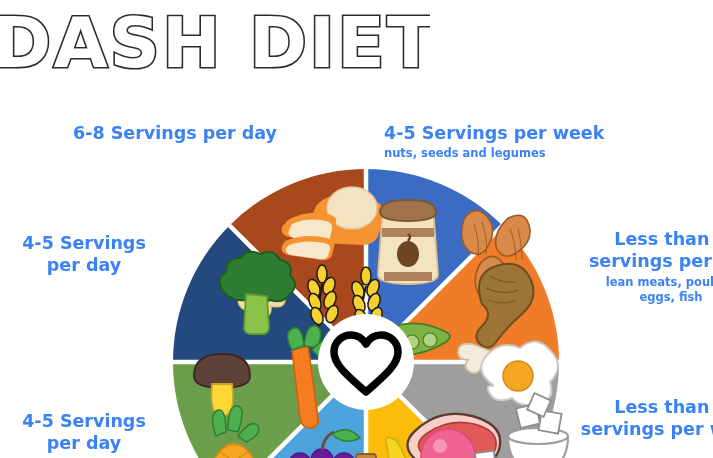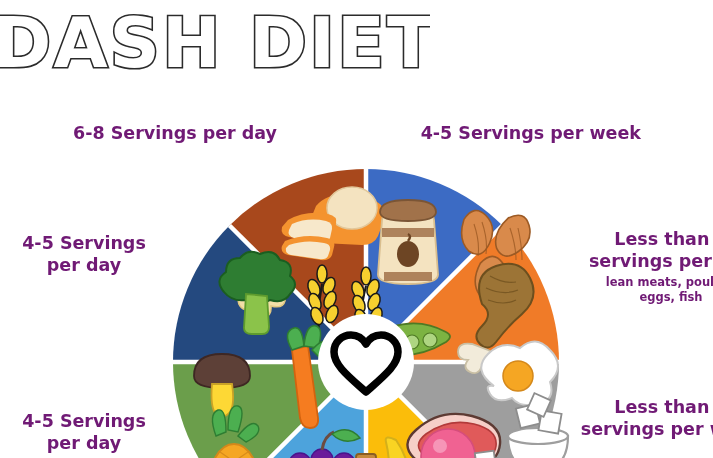--- a/index.html
+++ b/index.html
@@ -44,21 +44,21 @@
     left: 172px;
     top: 168px;
     width: 388px;
     height: 388px;
   }
   #wheel-svg { display: block; overflow: visible; }
 
   
   .label {
     position: absolute;
-    color: #701a75;
+    color: #3b82f6;
   }
   .label .hdr {
     font-family: "DejaVu Sans", sans-serif;
     font-size: 17.5px;
     font-weight: bold;
     line-height: 1.28;
     white-space: pre;
   }
   .label .sub {
     font-family: "DejaVu Sans", sans-serif;
@@ -66,21 +66,21 @@
     font-weight: bold;
     line-height: 1.3;
     margin-top: 2px;
     white-space: pre;
   }
 
   #label-grains {
     left: 52px; top: 122px; width: 246px; text-align: center;
   }
   #label-nuts {
-    left: 398px; top: 122px; width: 243px; text-align: right;
+    left: 384px; top: 122px; width: 243px; text-align: left;
   }
   #label-vegetables {
     left: 8px; top: 232px; width: 152px; text-align: center;
   }
   #label-fruits {
     left: 8px; top: 410px; width: 152px; text-align: center;
   }
   #label-meats {
     left: 576px; top: 228px; width: 190px; text-align: center;
   }
@@ -314,20 +314,21 @@
     <path d="M194 224 C 176 208 162 197 162 184 C 162 174 170 167 179 167 C 186 167 191 171 194 176 C 197 171 202 167 209 167 C 218 167 226 174 226 184 C 226 197 212 208 194 224 Z" fill="#FFFFFF" stroke="#000000" stroke-width="7.5" stroke-linejoin="round"></path>
   </svg>
 </div>
 
 <div class="label" id="label-grains">
   <div class="hdr">6-8 Servings per day</div>
 </div>
 
 <div class="label" id="label-nuts">
   <div class="hdr">4-5 Servings per week</div>
+  <div class="sub">nuts, seeds and legumes</div>
 </div>
 
 <div class="label" id="label-vegetables">
   <div class="hdr">4-5 Servings
 per day</div>
 </div>
 
 <div class="label" id="label-fruits">
   <div class="hdr">4-5 Servings
 per day</div>

